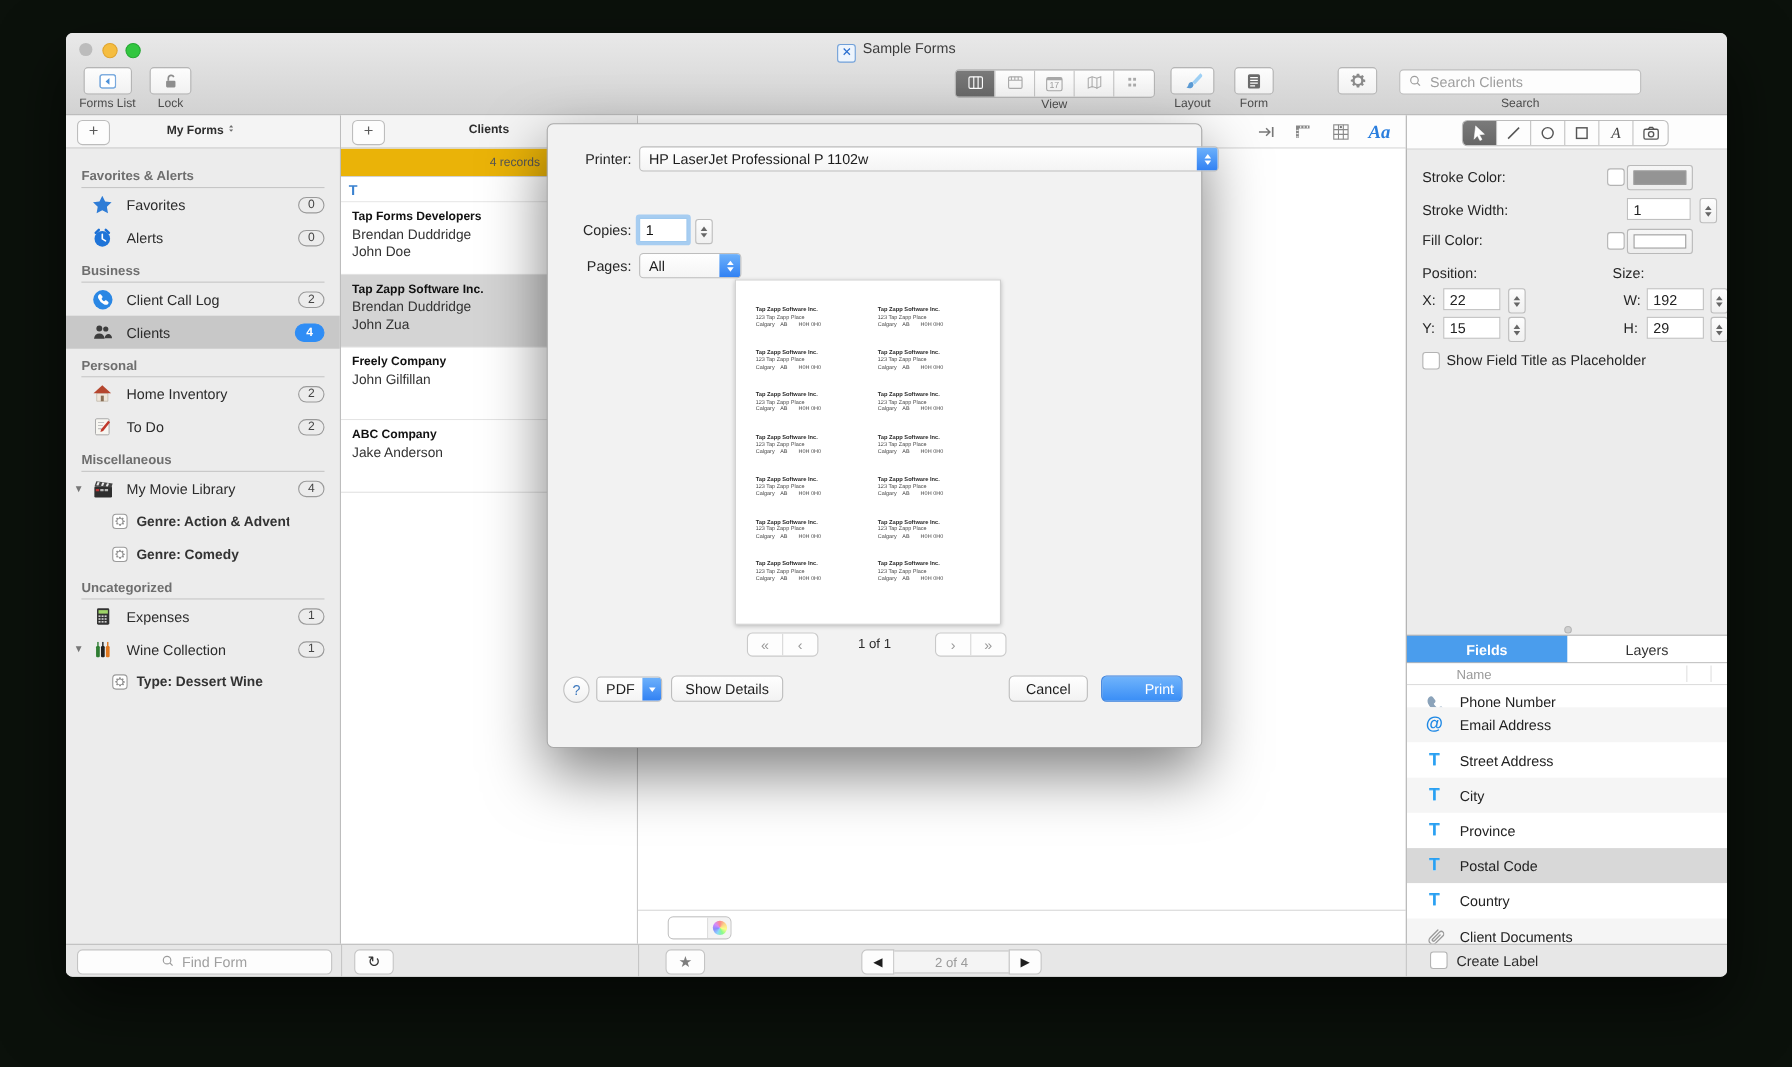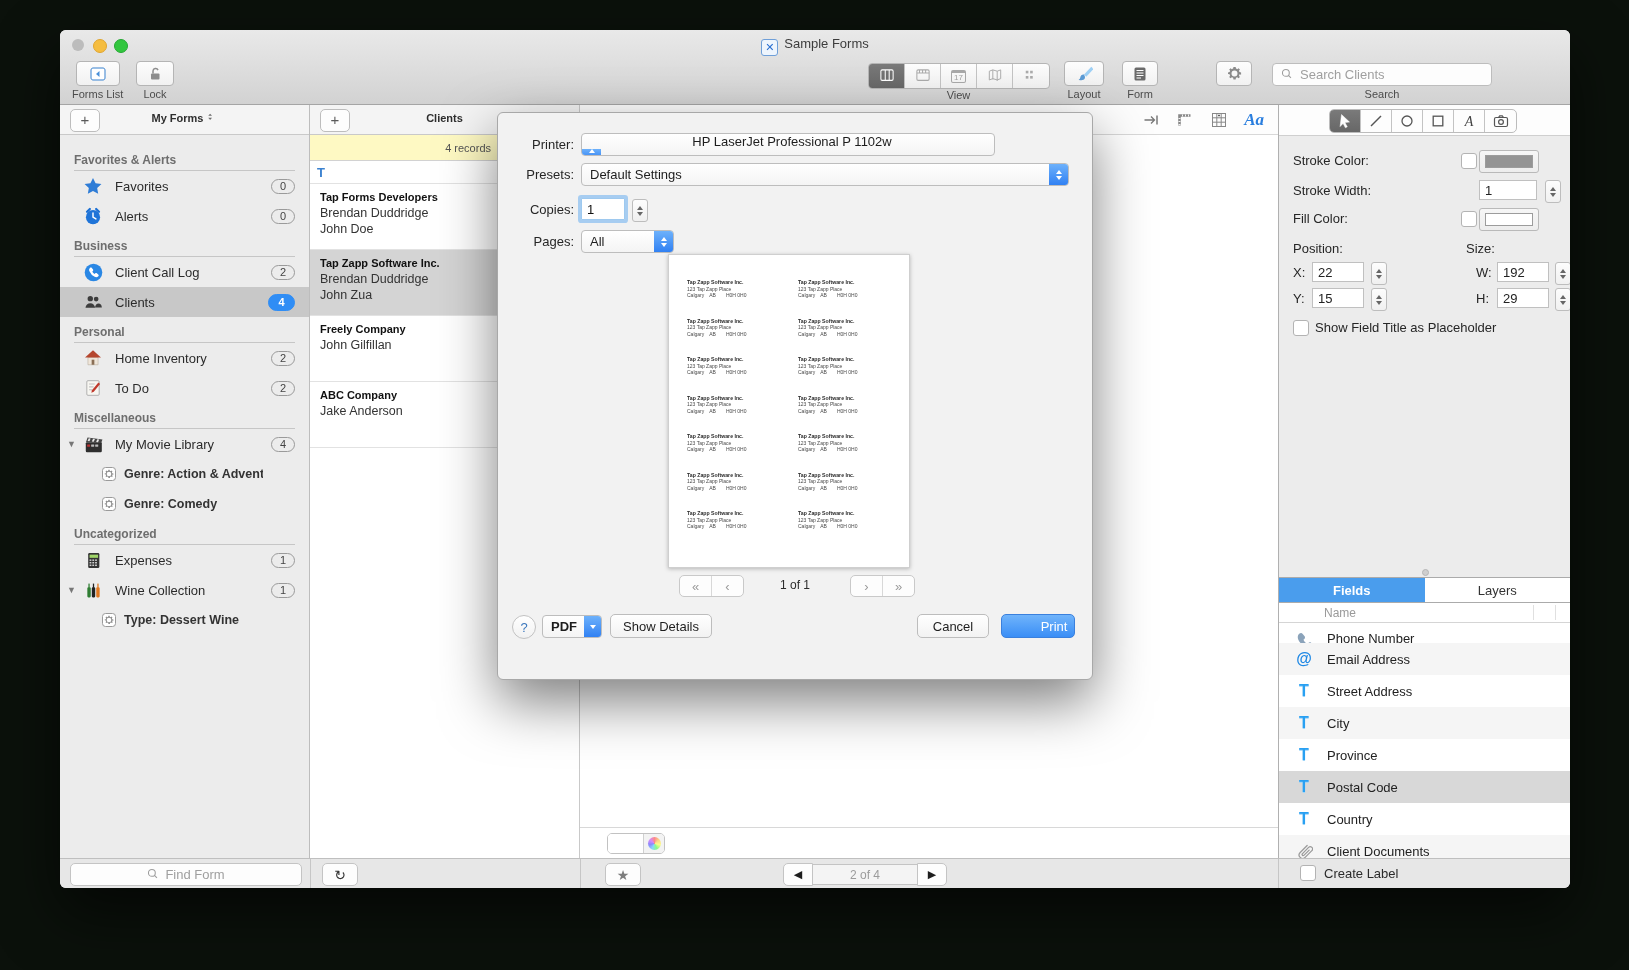--- a/index.html
+++ b/index.html
@@ -41,21 +41,21 @@
   .sb-row{position:relative;height:30px;display:flex;align-items:center;font-size:13px;color:#2b2b2b;}
   .sb-row .disc{position:absolute;left:7px;width:10px;font-size:9px;color:#777;}
   .sb-row .sbicon{position:absolute;left:22px;width:22px;height:22px;display:flex;align-items:center;justify-content:center;}
   .sb-row .sblabel{position:absolute;left:55px;right:46px;white-space:nowrap;overflow:hidden;}
   .sb-row.child .sbicon{left:40px;width:17px;height:17px;}
   .sb-row.child .sblabel{left:64px;font-size:12.5px;font-weight:bold;color:#333;}
   .sb-row.selected{background:#c8c8c8;}
   .count-pill{position:absolute;right:14px;min-width:24px;height:15px;border:1.5px solid #9a9a9a;border-radius:9px;font-size:11px;color:#444;display:flex;align-items:center;justify-content:center;padding:0 4px;box-sizing:border-box;background:transparent;}
   .count-pill.blue{background:#2f8df5;border-color:#2f8df5;color:#fff;height:17px;min-width:27px;font-weight:bold;}
   
-  .records-bar{height:26px;background:#fef9c3;border-bottom:1px solid #d2d2d2;font-size:11px;color:#555;display:flex;align-items:center;justify-content:flex-end;padding-right:88px;box-sizing:border-box;}
+  .records-bar{height:26px;background:#eab308;border-bottom:1px solid #d2d2d2;font-size:11px;color:#555;display:flex;align-items:center;justify-content:flex-end;padding-right:88px;box-sizing:border-box;}
   .group-header{height:23px;background:#fff;border-bottom:1px solid #e2e2e2;display:flex;align-items:center;padding-left:7px;color:#3b82d0;font-weight:bold;font-size:13px;box-sizing:border-box;}
   .client-row{position:relative;height:66px;border-bottom:1px solid #e2e2e2;padding:7px 10px;box-sizing:border-box;background:#fff;}
   .client-row.selected{background:#d4d4d4;}
   .client-row .cname{font-size:11px;font-weight:bold;color:#111;margin-bottom:2px;white-space:nowrap;overflow:hidden;}
   .client-row .cline{font-size:12.5px;color:#333;line-height:16px;white-space:nowrap;}
   
   .canvas-toolbar{height:30px;background:#fdfdfd;border-bottom:1px solid #d8d8d8;display:flex;align-items:center;justify-content:flex-end;gap:16px;padding-right:14px;box-sizing:border-box;}
   .aa-glyph{font-family:"Liberation Serif","DejaVu Serif",serif;font-style:italic;font-weight:bold;color:#2a7ede;font-size:17px;}
   .well-strip{position:absolute;left:0;bottom:0;height:30px;width:100%;border-top:1px solid #d8d8d8;background:#fff;}
   .color-well-ctrl{position:absolute;left:27px;top:5px;width:56px;height:19px;border:1px solid #c2c2c2;border-radius:5px;background:#fff;display:flex;overflow:hidden;}
@@ -127,21 +127,21 @@
   .plabel .l3 span{display:inline-block;}
   .plabel .city{margin-right:5px;}
   .plabel .prov{margin-right:10px;}
   .pagination{position:absolute;left:0;top:462px;width:100%;height:22px;}
   .pgroup{position:absolute;display:flex;border:1px solid #c9c9c9;border-radius:5px;overflow:hidden;background:#fdfdfd;}
   .pgroup .pbtn{width:31px;height:20px;display:flex;align-items:center;justify-content:center;color:#9a9a9a;font-size:13px;}
   .pgroup .pbtn + .pbtn{border-left:1px solid #d8d8d8;}
   .pageind{position:absolute;left:0;width:100%;text-align:center;top:3px;font-size:12px;color:#2c2c2c;}
   .dlg-buttons{position:absolute;left:0;top:500px;width:100%;height:28px;}
   .help-btn{position:absolute;left:14px;top:2px;width:22px;height:22px;border-radius:50%;border:1px solid #c2c2c2;background:linear-gradient(#fff,#f1f1f1);color:#3b77bd;font-size:13px;display:flex;align-items:center;justify-content:center;}
-  .pdf-popup{position:absolute;left:44px;top:2px;width:60px;height:23px;border:1px solid #bdbdbd;border-radius:4px;background:linear-gradient(#fff,#f4f4f4);display:flex;align-items:center;box-sizing:border-box;overflow:hidden;font-weight:bold;}
+  .pdf-popup{position:absolute;left:44px;top:2px;width:60px;height:23px;border:1px solid #bdbdbd;border-radius:4px;background:linear-gradient(#fff,#f4f4f4);display:flex;align-items:center;box-sizing:border-box;overflow:hidden;}
   .pdf-popup .ptext{flex:1;font-size:13px;color:#1d1d1d;padding-left:8px;}
   .pdf-popup .pcap{width:17px;align-self:stretch;background:linear-gradient(#6db1fb,#3181f3);display:flex;align-items:center;justify-content:center;}
   .btn{position:absolute;top:1px;height:24px;border:1px solid #bdbdbd;border-radius:5px;background:linear-gradient(#ffffff,#f2f2f2);font-size:13px;color:#1d1d1d;display:flex;align-items:center;justify-content:center;box-sizing:border-box;}
   .btn.primary{background:linear-gradient(#70b4fb,#3a8ef6);border-color:#3a80dd;color:#fff;}
   svg{display:block;}
 </style>
 </head>
 <body>
 
 <div class="stage">
@@ -704,32 +704,22 @@
       </div>
       <div class="create-label">
         <span class="cb"></span>
         <span>Create Label</span>
       </div>
     </div>
 
     <div class="dialog">
       <div class="dlg-row" style="top:20px;">
         <span class="dlg-label">Printer:</span>
-        <div class="popup" style="width:414px;flex-direction:column;">
+        <div class="popup" style="width:527px;">
           <span class="ptext">HP LaserJet Professional P 1102w</span>
-          <span class="pcap">
-              <i class="up"></i>
-              <i class="dn"></i>
-            </span>
-        </div>
-      </div>
-      <div class="dlg-row" style="top:50px;">
-        <span class="dlg-label">Presets:</span>
-        <div class="popup" style="width:488px;">
-          <span class="ptext">Default Settings</span>
           <span class="pcap">
               <i class="up"></i>
               <i class="dn"></i>
             </span>
         </div>
       </div>
       <div class="dlg-row" style="top:85px;">
         <span class="dlg-label">Copies:</span>
         <span class="copies-field">1</span>
         <span class="stepper" style="left:134px;top:1px;">

